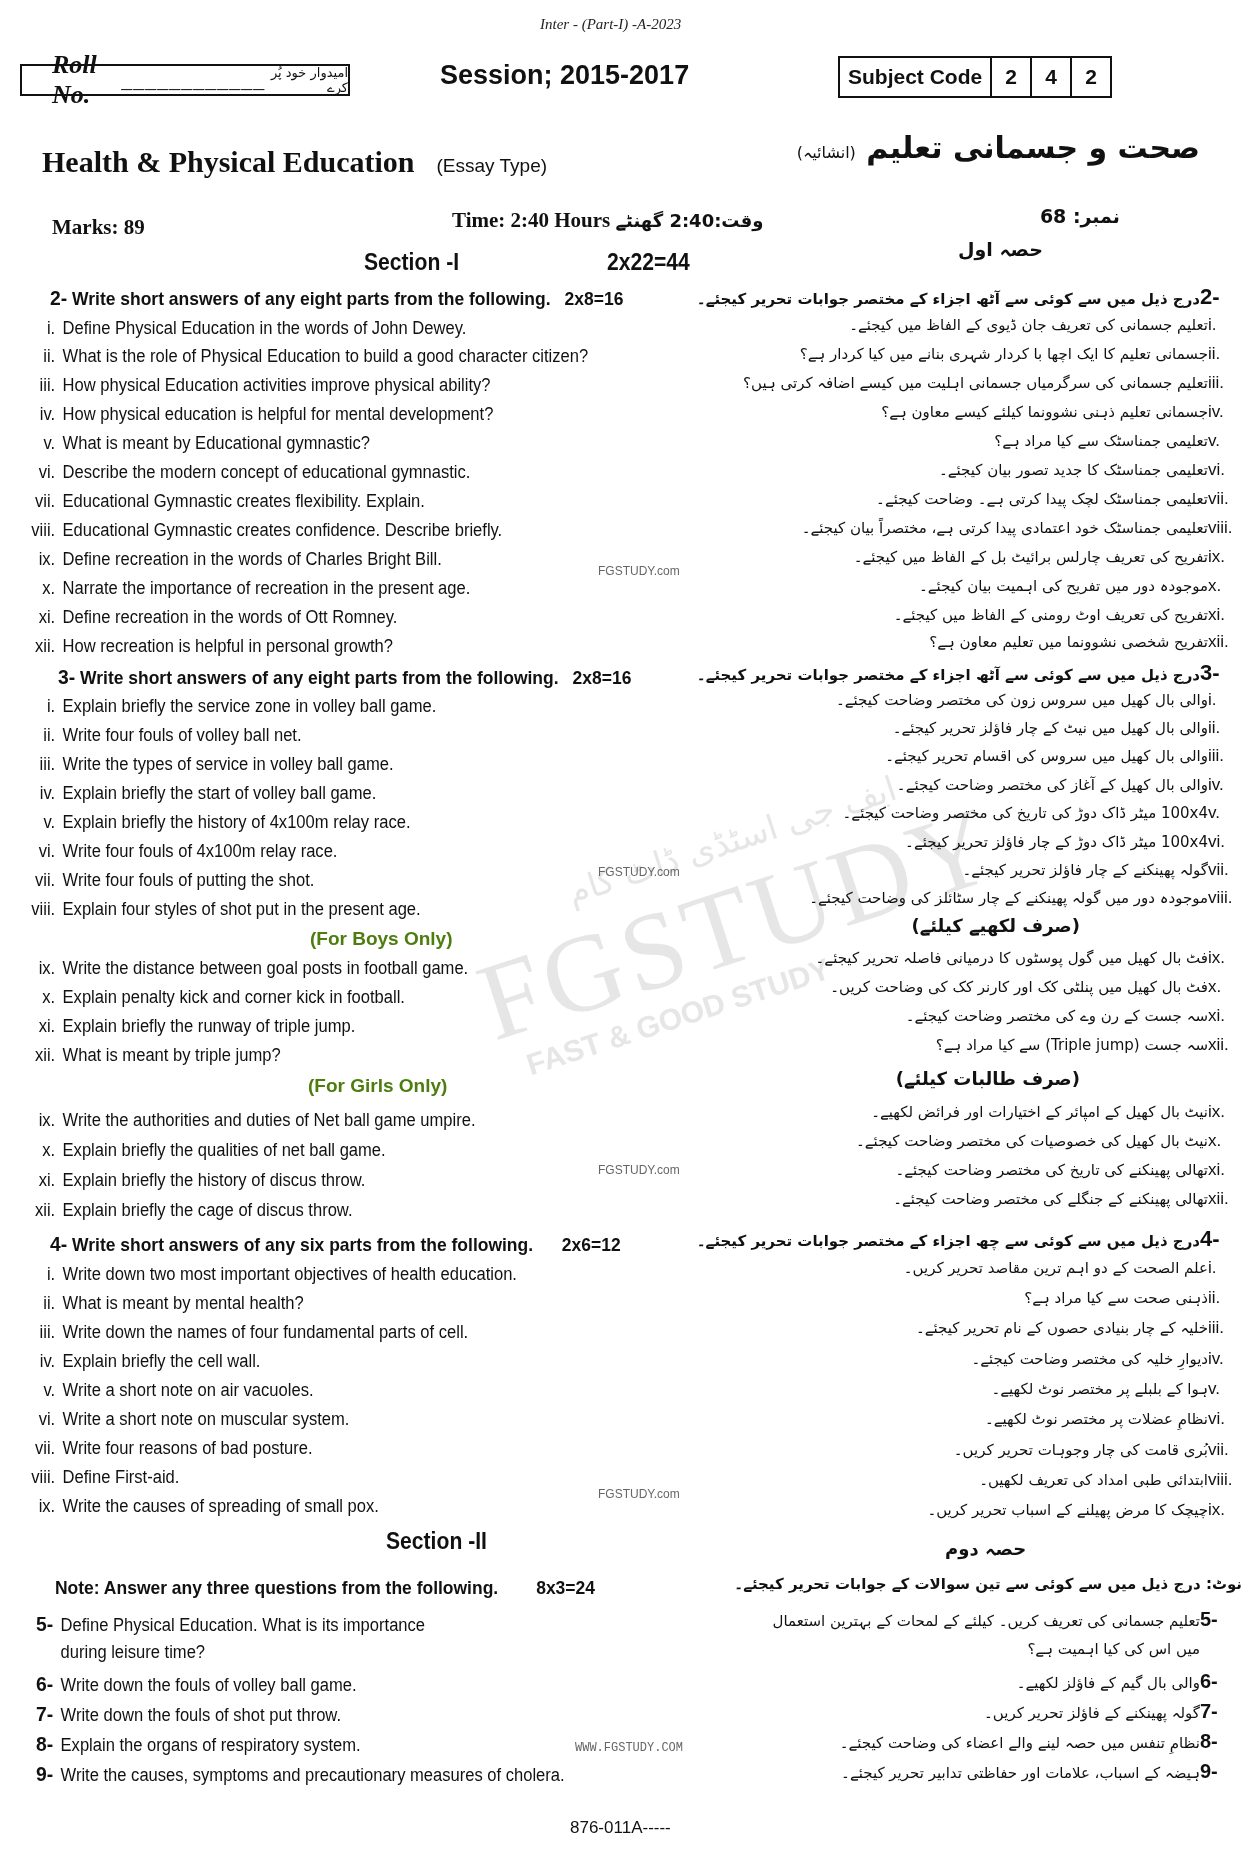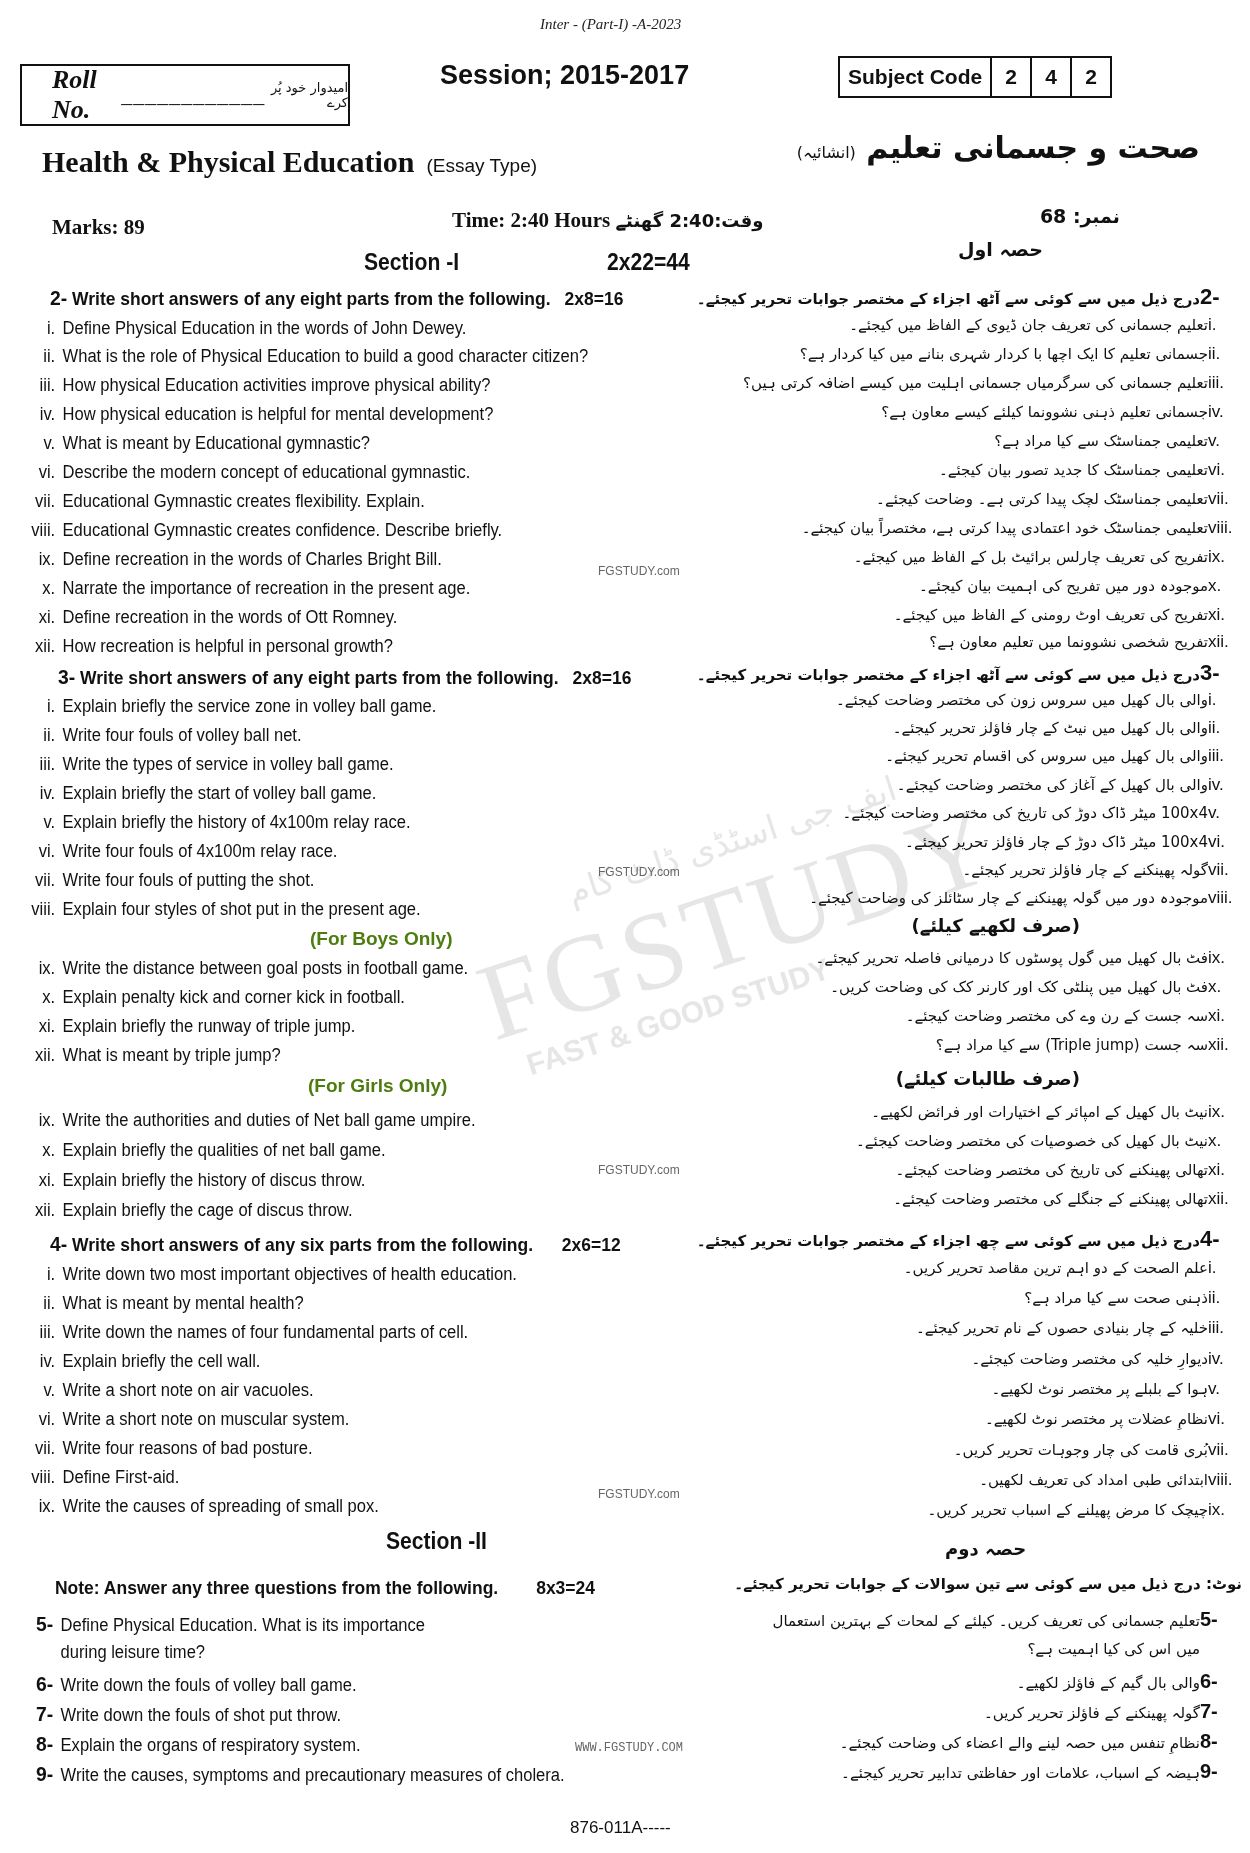--- a/index.html
+++ b/index.html
@@ -1,28 +1,28 @@
 <!DOCTYPE html>
 <html><head>
 <meta charset="utf-8">
 <style>
   html,body{margin:0;padding:0;background:#fff;}
   body{width:1250px;height:1853px;position:relative;overflow:hidden;color:#111;font-family:"Liberation Sans",sans-serif;}
   .abs{position:absolute;}
   .header-top{left:540px;top:16px;font-family:"Liberation Serif",serif;font-style:italic;font-size:15px;color:#222;}
-  .rollbox{left:20px;top:64px;width:330px;height:62px;border:2px solid #111;box-sizing:border-box;display:flex;align-items:center;padding-left:30px;}
+  .rollbox{left:20px;top:64px;width:330px;height:32px;border:2px solid #111;box-sizing:border-box;display:flex;align-items:center;padding-left:30px;}
   .rollbox .lbl{font-family:"Liberation Serif",serif;font-style:italic;font-weight:bold;font-size:26px;}
   .rollbox .line{font-family:"Liberation Serif",serif;font-size:22px;letter-spacing:1px;}
   .rollbox .urdu{font-family:"DejaVu Sans",sans-serif;font-size:13px;margin-left:4px;direction:rtl;}
   .session{left:440px;top:60px;font-weight:bold;font-size:27px;}
   .subj{left:838px;top:56px;display:flex;border:2px solid #111;height:42px;box-sizing:border-box;}
   .subj div{display:flex;align-items:center;justify-content:center;font-weight:bold;font-size:21px;border-left:2px solid #111;width:38px;}
   .subj div.first{border-left:none;width:auto;padding:0 8px;}
   .title{left:42px;top:145px;font-family:"Liberation Serif",serif;font-weight:bold;font-size:30px;}
-  .title .sub{font-family:"Liberation Sans",sans-serif;font-weight:normal;font-size:19px;margin-left:12px;}
+  .title .sub{font-family:"Liberation Sans",sans-serif;font-weight:normal;font-size:19px;margin-left:22px;}
   .urdu-title{right:50px;top:130px;font-family:"DejaVu Sans",sans-serif;font-weight:bold;font-size:30px;direction:rtl;}
   .urdu-title .sub{font-size:16px;font-weight:normal;}
   .marks{left:52px;top:215px;font-family:"Liberation Serif",serif;font-weight:bold;font-size:21px;}
   .time{left:452px;top:208px;font-family:"Liberation Serif",serif;font-weight:bold;font-size:21px;}
   .time .u{font-family:"DejaVu Sans",sans-serif;font-size:18px;}
   .urdu-marks{right:130px;top:205px;font-family:"DejaVu Sans",sans-serif;font-weight:bold;font-size:19px;direction:rtl;}
   .sec{font-family:"Liberation Sans",sans-serif;font-weight:bold;font-size:24px;transform:scaleX(0.88);transform-origin:left;}
   .en{position:absolute;left:0;width:790px;}
   .q{position:absolute;font-weight:bold;font-size:19px;white-space:nowrap;transform:scaleX(0.92);transform-origin:left;}
   .q .num{font-size:21px;}

